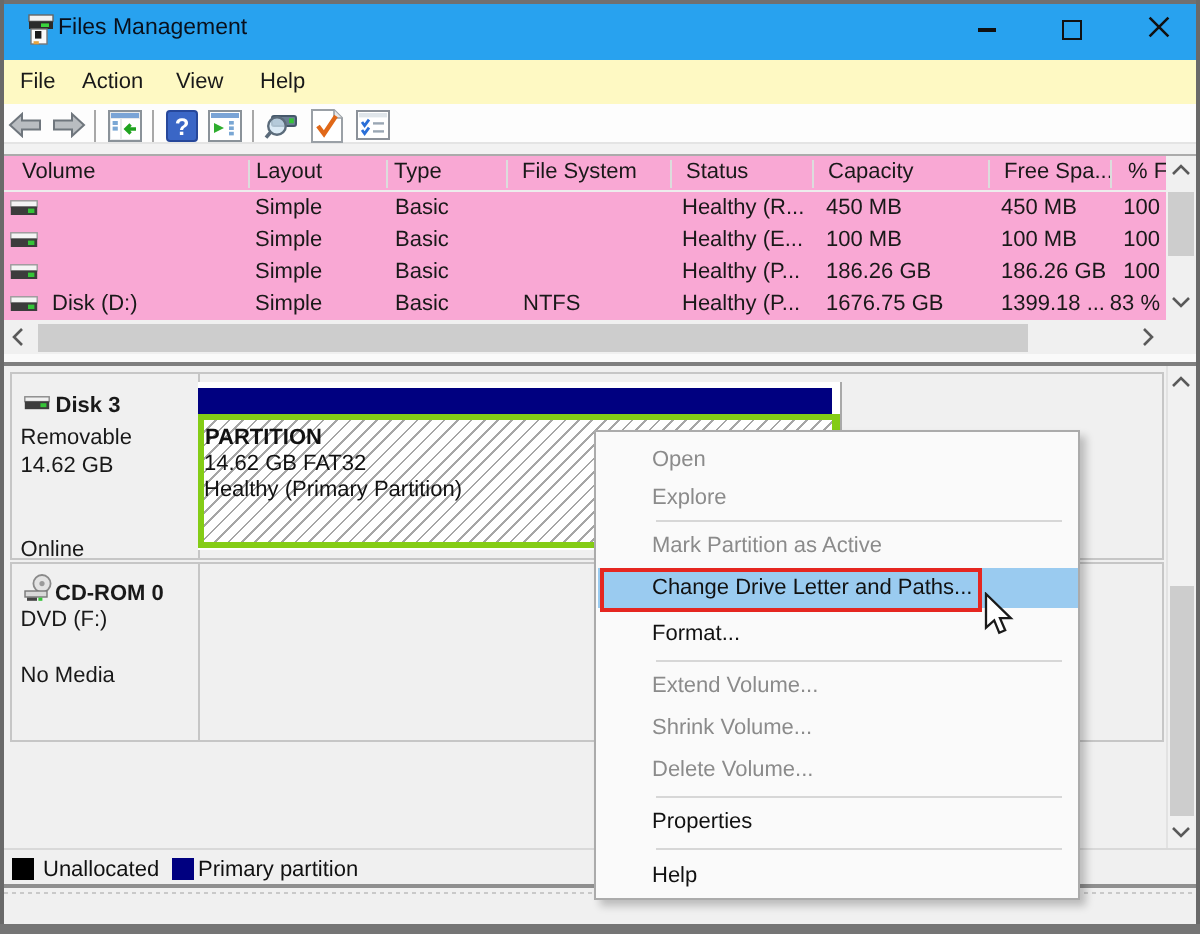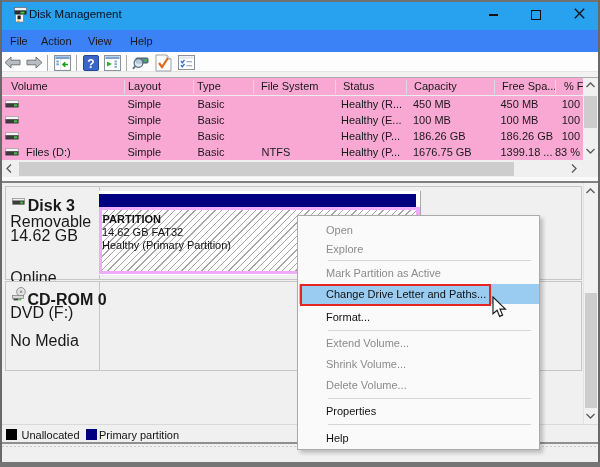--- a/index.html
+++ b/index.html
@@ -2,42 +2,42 @@
 <html><head>
 <meta charset="utf-8">
 <style>
   html,body{margin:0;padding:0;}
   body{width:600px;height:467px;overflow:hidden;font-family:"Liberation Sans",sans-serif;background:#f0f0f0;}
   .abs{position:absolute;white-space:nowrap;}
   
   .titlebar{position:absolute;left:0;top:0;width:600px;height:30px;background:#28a2ef;}
   .title{position:absolute;left:29px;top:8px;font-size:11.5px;color:#09101c;}
   
-  .menubar{position:absolute;left:2px;top:30px;width:596px;height:22px;background:#3b82f6;}
+  .menubar{position:absolute;left:2px;top:30px;width:596px;height:22px;background:#fef9c3;}
   .menubar span{position:absolute;top:5px;font-size:11px;color:#191919;}
   
   .toolbar{position:absolute;left:2px;top:52px;width:596px;height:19px;background:#fdfdfd;}
   .tbband{position:absolute;left:2px;top:71px;width:596px;height:7px;background:#f2f2f2;border-top:1px solid #e4e4e4;border-bottom:1px solid #ababab;box-sizing:border-box;}
   .tsep{position:absolute;top:55px;width:1px;height:16px;background:#a8a8a8;}
   
   .table{position:absolute;left:2px;top:78px;width:581px;height:82px;background:#f9a8d4;}
   .th{position:absolute;top:0px;height:17px;font-size:11px;color:#191919;line-height:17px;white-space:nowrap;}
   .hsep{position:absolute;top:2px;width:1px;height:14px;background:#dcdcdc;}
   .row{position:absolute;left:0;width:470px;height:16px;font-size:11px;color:#191919;line-height:16px;}
   .row i{position:absolute;font-style:normal;white-space:nowrap;}
   .c-lay{left:125.5px;} .c-typ{left:195.5px;} .c-fs{left:259.5px;} .c-st{left:339px;} .c-cap{left:411px;} .c-fr{left:498.5px;} .c-pct{left:546px;width:32px;text-align:right;}
   
   .sb{position:absolute;background:#f0f0f0;}
   .thumb{position:absolute;background:#cdcdcd;}
   
   .grow{position:absolute;left:5px;background:#f0f0f0;border:1px solid #c6c6c6;box-sizing:border-box;}
-  .glabel{position:absolute;left:0;top:0;bottom:0;width:93px;border-right:1px solid #c6c6c6;font-size:16px;color:#191919;}
+  .glabel{position:absolute;left:0;top:0;bottom:0;width:93px;border-right:1px solid #c6c6c6;font-size:11px;color:#191919;}
   .bold{font-weight:bold;}
   .pnavy{position:absolute;background:#000080;}
-  .pbody{position:absolute;background:#f0abfc;}
+  .pbody{position:absolute;background:#84cc16;}
   .pinner{position:absolute;left:2.5px;top:2.5px;right:4px;bottom:3px;background:
      repeating-linear-gradient(135deg,rgba(0,0,0,0) 0px,rgba(0,0,0,0) 3.8px,#a6a6a6 3.8px,#a6a6a6 4.75px),#ffffff;
      font-size:11px;color:#111;}
   
   .legend{position:absolute;left:2px;top:424px;width:596px;height:18px;background:#f0f0f0;border-top:1px solid #d9d9d9;box-sizing:border-box;font-size:11px;color:#111;}
   .lsq{position:absolute;top:4px;width:11px;height:11px;}
   
   .menu{position:absolute;left:296.5px;top:214.5px;width:243.5px;height:235px;background:#fafafa;border:1px solid #ababab;box-sizing:border-box;box-shadow:3px 3px 4px rgba(0,0,0,0.22);}
   .mi{position:absolute;left:1px;width:240.5px;height:20px;font-size:11px;line-height:20px;white-space:nowrap;}
   .mi span{margin-left:27.5px;}
@@ -53,21 +53,21 @@
 
   <div class="titlebar"></div>
   <svg class="abs" style="left:14px;top:7px" width="13" height="17" viewBox="0 0 13 17">
     <rect x="0.5" y="0.5" width="12" height="3.2" fill="#f2f2f2" stroke="#666" stroke-width="0.7"></rect>
     <rect x="0.5" y="3.7" width="12" height="3.8" fill="#2b2b2b"></rect>
     <rect x="6.5" y="4.7" width="4" height="1.8" fill="#39d43c"></rect>
     <rect x="1.5" y="7.5" width="8" height="7.5" fill="#fafafa" stroke="#777" stroke-width="0.7"></rect>
     <rect x="3.5" y="8.5" width="3.2" height="3.8" fill="#1a1a1a"></rect>
     <rect x="2.8" y="13.6" width="2.6" height="1.5" fill="#e8a33d"></rect>
   </svg>
-  <div class="title">Disk Management</div>
+  <div class="title">Files Management</div>
   <div class="abs" style="left:489px;top:14px;width:9px;height:2px;background:#111;"></div>
   <div class="abs" style="left:530.5px;top:9.5px;width:8px;height:8px;border:1.4px solid #111;"></div>
   <svg class="abs" style="left:574px;top:8px" width="11" height="11" viewBox="0 0 11 11">
     <path d="M0.8,0.8 L10.2,10.2 M10.2,0.8 L0.8,10.2" stroke="#111" stroke-width="1.3"></path>
   </svg>
 
   <div class="menubar">
     <span style="left:8px">File</span>
     <span style="left:39px">Action</span>
     <span style="left:86px">View</span>
@@ -162,21 +162,21 @@
     </div>
     <div class="row" style="top:50px">
       <i class="c-lay">Simple</i>
       <i class="c-typ">Basic</i>
       <i class="c-st">Healthy (P...</i>
       <i class="c-cap">186.26 GB</i>
       <i class="c-fr">186.26 GB</i>
       <i class="c-pct">100</i>
     </div>
     <div class="row" style="top:66px">
-      <i style="left:24px">Files (D:)</i>
+      <i style="left:24px">Disk (D:)</i>
       <i class="c-lay">Simple</i>
       <i class="c-typ">Basic</i>
       <i class="c-fs">NTFS</i>
       <i class="c-st">Healthy (P...</i>
       <i class="c-cap">1676.75 GB</i>
       <i class="c-fr">1399.18 ...</i>
       <i class="c-pct">83 %</i>
     </div>
   </div>
 

